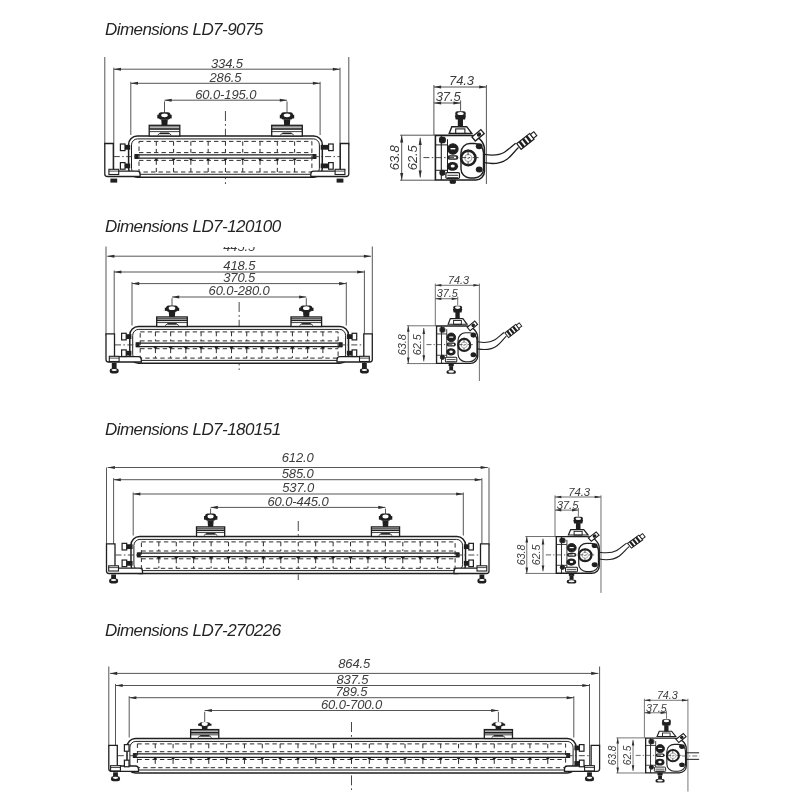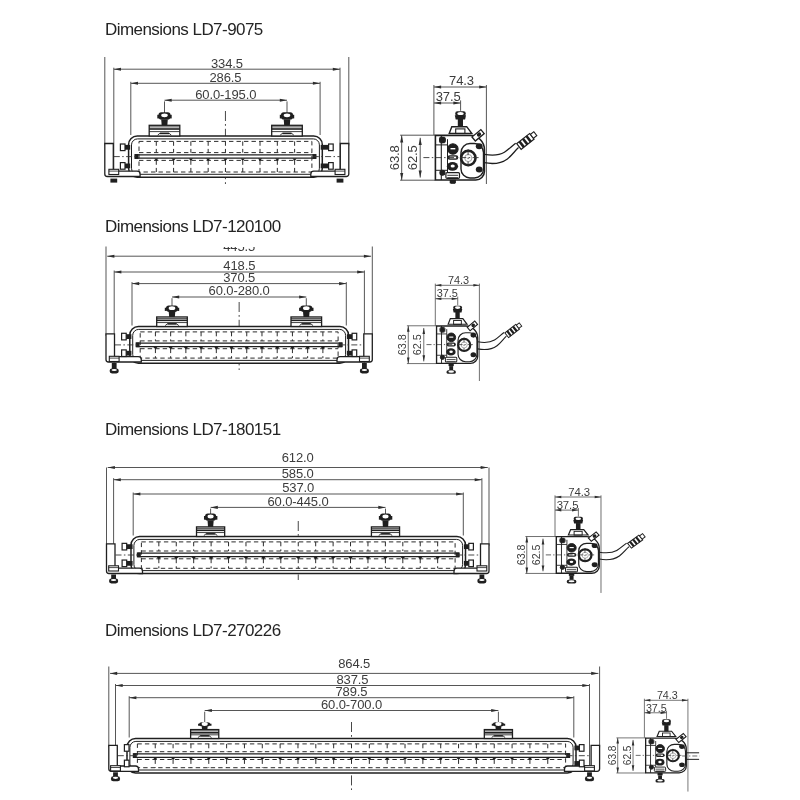--- a/index.html
+++ b/index.html
@@ -1,16 +1,16 @@
 <!DOCTYPE html>
 <html><head><meta charset="utf-8">
 <style>
 html,body{margin:0;padding:0;background:#ffffff;}
 #page{position:relative;width:800px;height:800px;background:#ffffff;overflow:hidden;
-font-family:'Liberation Sans',sans-serif;}
+font-family:'Liberation Sans',sans-serif;font-style:italic;}
 svg{display:block;overflow:hidden;}
 text{font-family:'Liberation Sans',sans-serif;}
 </style></head>
 <body>
 <div id="page">
 <svg width="800" height="184" viewBox="0 0 800 184" style="position:absolute;left:0;top:0px" font-family="'Liberation Sans',sans-serif">
       <text x="105" y="35.3" font-size="17" letter-spacing="-0.55" fill="#242424">Dimensions LD7-9075</text>
       <line x1="104.8" y1="57" x2="104.8" y2="145.5" stroke="#4d4d4d" stroke-width="0.95"></line>
       <line x1="348.8" y1="57" x2="348.8" y2="145.5" stroke="#4d4d4d" stroke-width="0.95"></line>
       <line x1="113.8" y1="69.2" x2="340" y2="69.2" stroke="#4d4d4d" stroke-width="0.95"></line>

